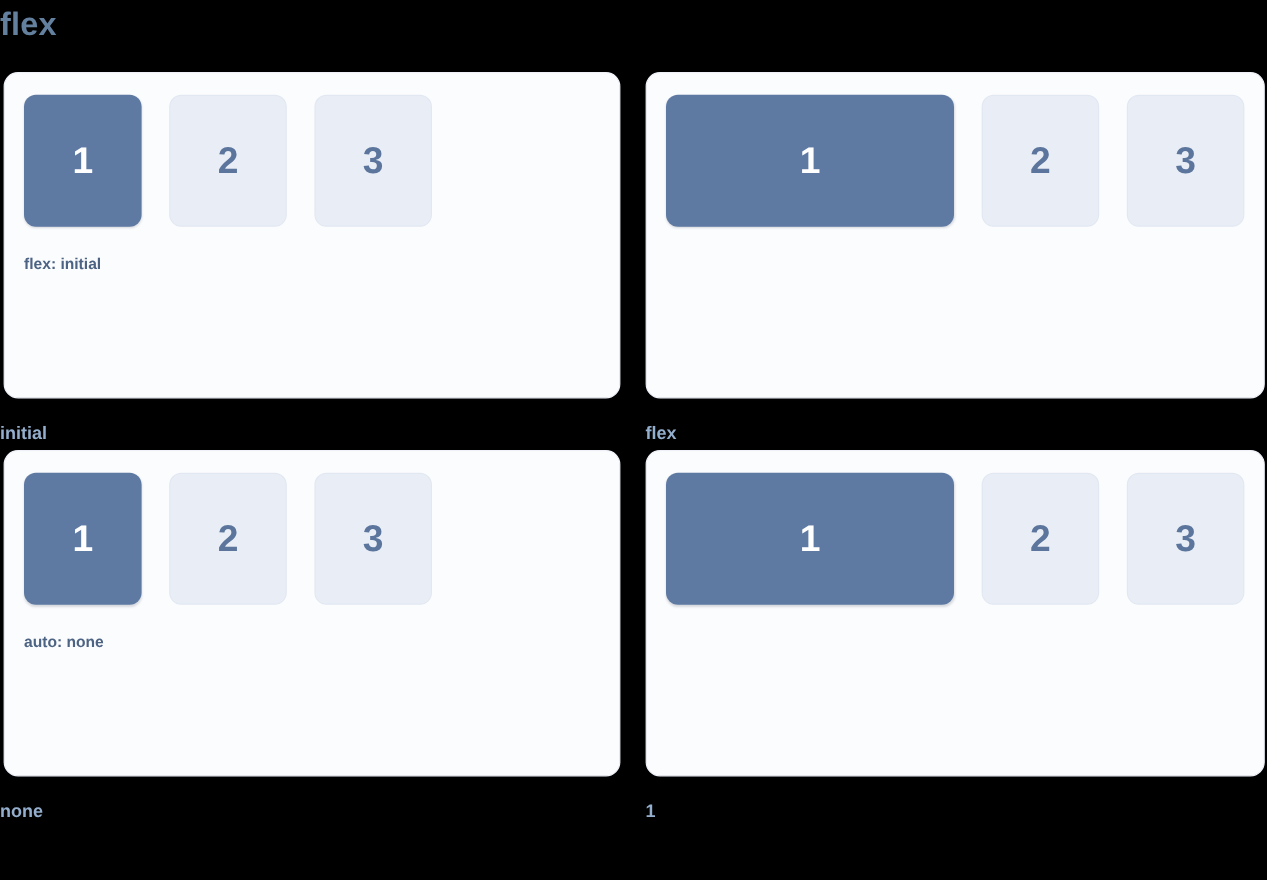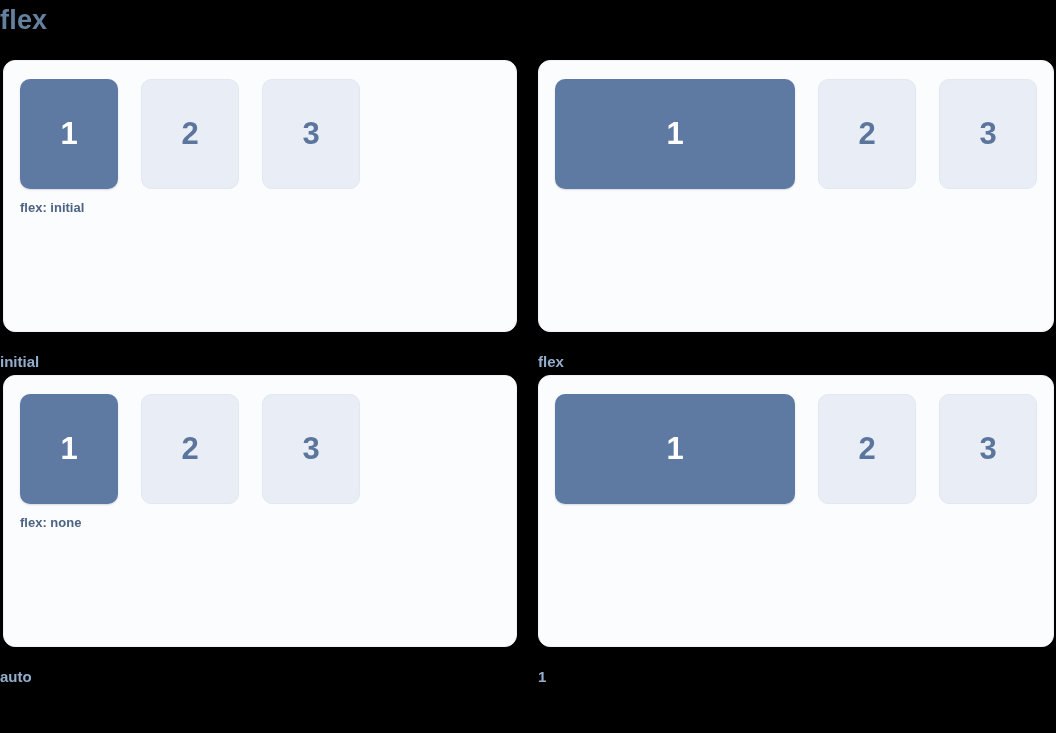--- a/index.html
+++ b/index.html
@@ -93,21 +93,21 @@
 
   
   .f-initial { flex: initial; width: 98px; }
   .f-auto    { flex: auto; }
   .f-none    { flex: none; width: 98px; }
   .f-one     { flex: 1; }
 
   .box-static { flex: none; width: 98px; }
 
   .panel-label {
-    margin-top: 10px;
+    margin-top: 22px;
     font-size: 13px;
     font-weight: bold;
     color: #4d6383;
     line-height: 18px;
   }
 
   .cell-caption {
     position: absolute;
     left: -3px;
     top: 100%;
@@ -153,23 +153,23 @@
       <div class="cell-caption">flex</div>
     </div>
 
     <div class="cell cell-left">
       <div class="panel">
         <div class="flex-row">
           <div class="box box-primary f-none">1</div>
           <div class="box box-muted box-static">2</div>
           <div class="box box-muted box-static">3</div>
         </div>
-        <div class="panel-label">flex: none</div>
+        <div class="panel-label">auto: none</div>
       </div>
-      <div class="cell-caption">auto</div>
+      <div class="cell-caption">none</div>
     </div>
 
     <div class="cell cell-right">
       <div class="panel panel-wide">
         <div class="flex-row">
           <div class="box box-primary f-one">1</div>
           <div class="box box-muted box-static">2</div>
           <div class="box box-muted box-static">3</div>
         </div>
       </div>

